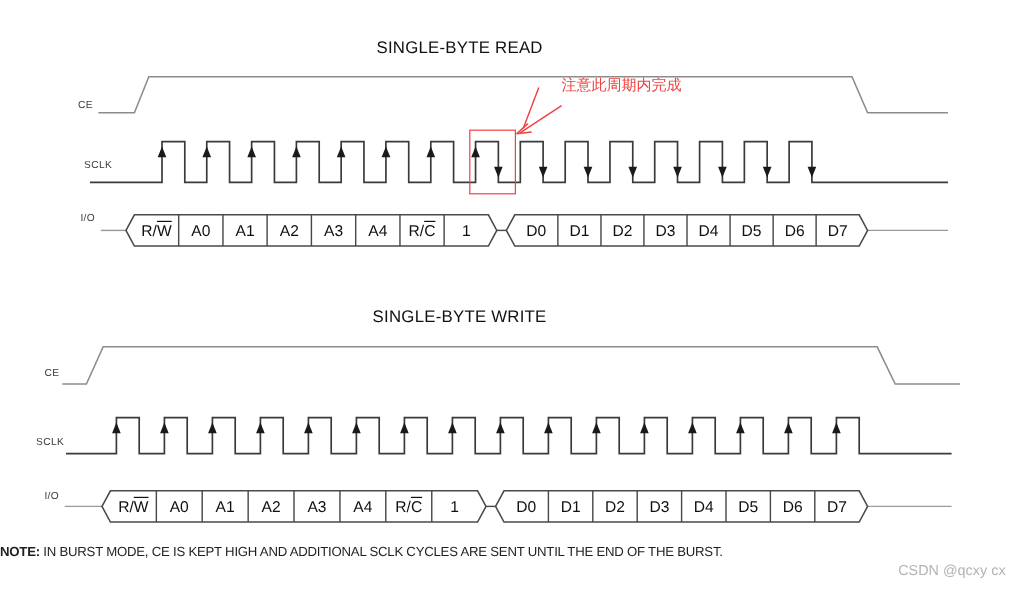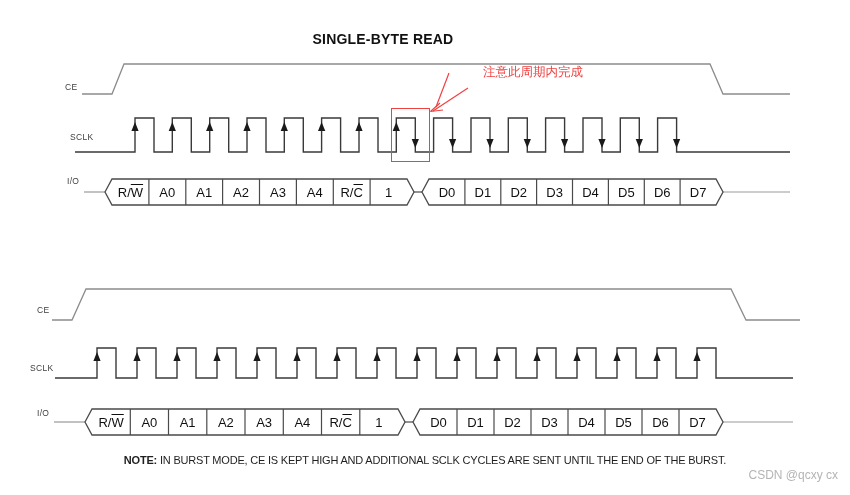--- a/index.html
+++ b/index.html
@@ -4,38 +4,39 @@
 <style>
   html,body{margin:0;padding:0;background:#fff;}
   #page{
     position:relative;width:850px;height:495px;background:#ffffff;overflow:hidden;
     font-family:"Liberation Sans","DejaVu Sans",sans-serif;
   }
   #wave{position:absolute;left:0;top:0;}
   #overlay{position:absolute;left:0;top:0;width:850px;height:495px;}
   .title{
     position:absolute;left:0;width:766px;text-align:center;
-    font-size:14px;font-weight:bold;color:#111;letter-spacing:.2px;
+    font-size:14px;font-weight:normal;color:#111;letter-spacing:.2px;
   }
   .sig{
     position:absolute;font-size:8.5px;font-weight:400;color:#3d3d3d;letter-spacing:.3px;
     white-space:nowrap;
   }
   .cell{
     position:absolute;display:flex;align-items:center;justify-content:center;
     font-size:13px;color:#101010;white-space:nowrap;
   }
   .ovl{text-decoration:overline;}
   #ann-box{position:absolute;border:1px solid;background:transparent;}
   #ann-text{
-    position:absolute;left:483px;top:64px;font-size:12.5px;line-height:17px;
+    position:absolute;left:468px;top:64px;font-size:12.5px;line-height:17px;
     white-space:nowrap;
+    font-family:Liberation Mono, monospace;
   }
   #note{
-    position:absolute;left:0;top:454px;width:850px;text-align:center;
+    position:absolute;left:0;top:454px;width:850px;text-align:left;
     font-size:11px;color:#1f1f1f;letter-spacing:-0.2px;white-space:nowrap;
   }
   #note .b{font-weight:bold;}
   #wm{
     position:absolute;right:12px;top:468px;font-size:12px;color:#b4b4b6;
   }
 </style>
 </head>
 <body>
 
@@ -223,20 +224,21 @@
       </div>
       <div class="cell" style="left: 642px; top: 409px; width: 37px; height: 26px;">
         <span>D6</span>
       </div>
       <div class="cell" style="left: 679px; top: 409px; width: 37px; height: 26px;">
         <span>D7</span>
       </div>
     </div>
 
   <div class="title" id="t0" style="top:31px">SINGLE-BYTE READ</div>
+  <div class="title" id="t1" style="top:255px">SINGLE-BYTE WRITE</div>
 
   <div id="ann-box" style="left: 391.01px; top: 108px; width: 37.33px; height: 52px; border-color: rgb(240, 65, 65);"></div>
   <div id="ann-text" style="color: rgb(240, 65, 65);">
     <div>注意此周期内完成</div>
   </div>
 
   <div id="note"><span class="b">NOTE:</span><span> IN BURST MODE, CE IS KEPT HIGH AND ADDITIONAL SCLK CYCLES ARE SENT UNTIL THE END OF THE BURST.</span></div>
 
   <div id="wm" style="color: rgb(180, 180, 182);">CSDN @qcxy cx</div>
 </div>

